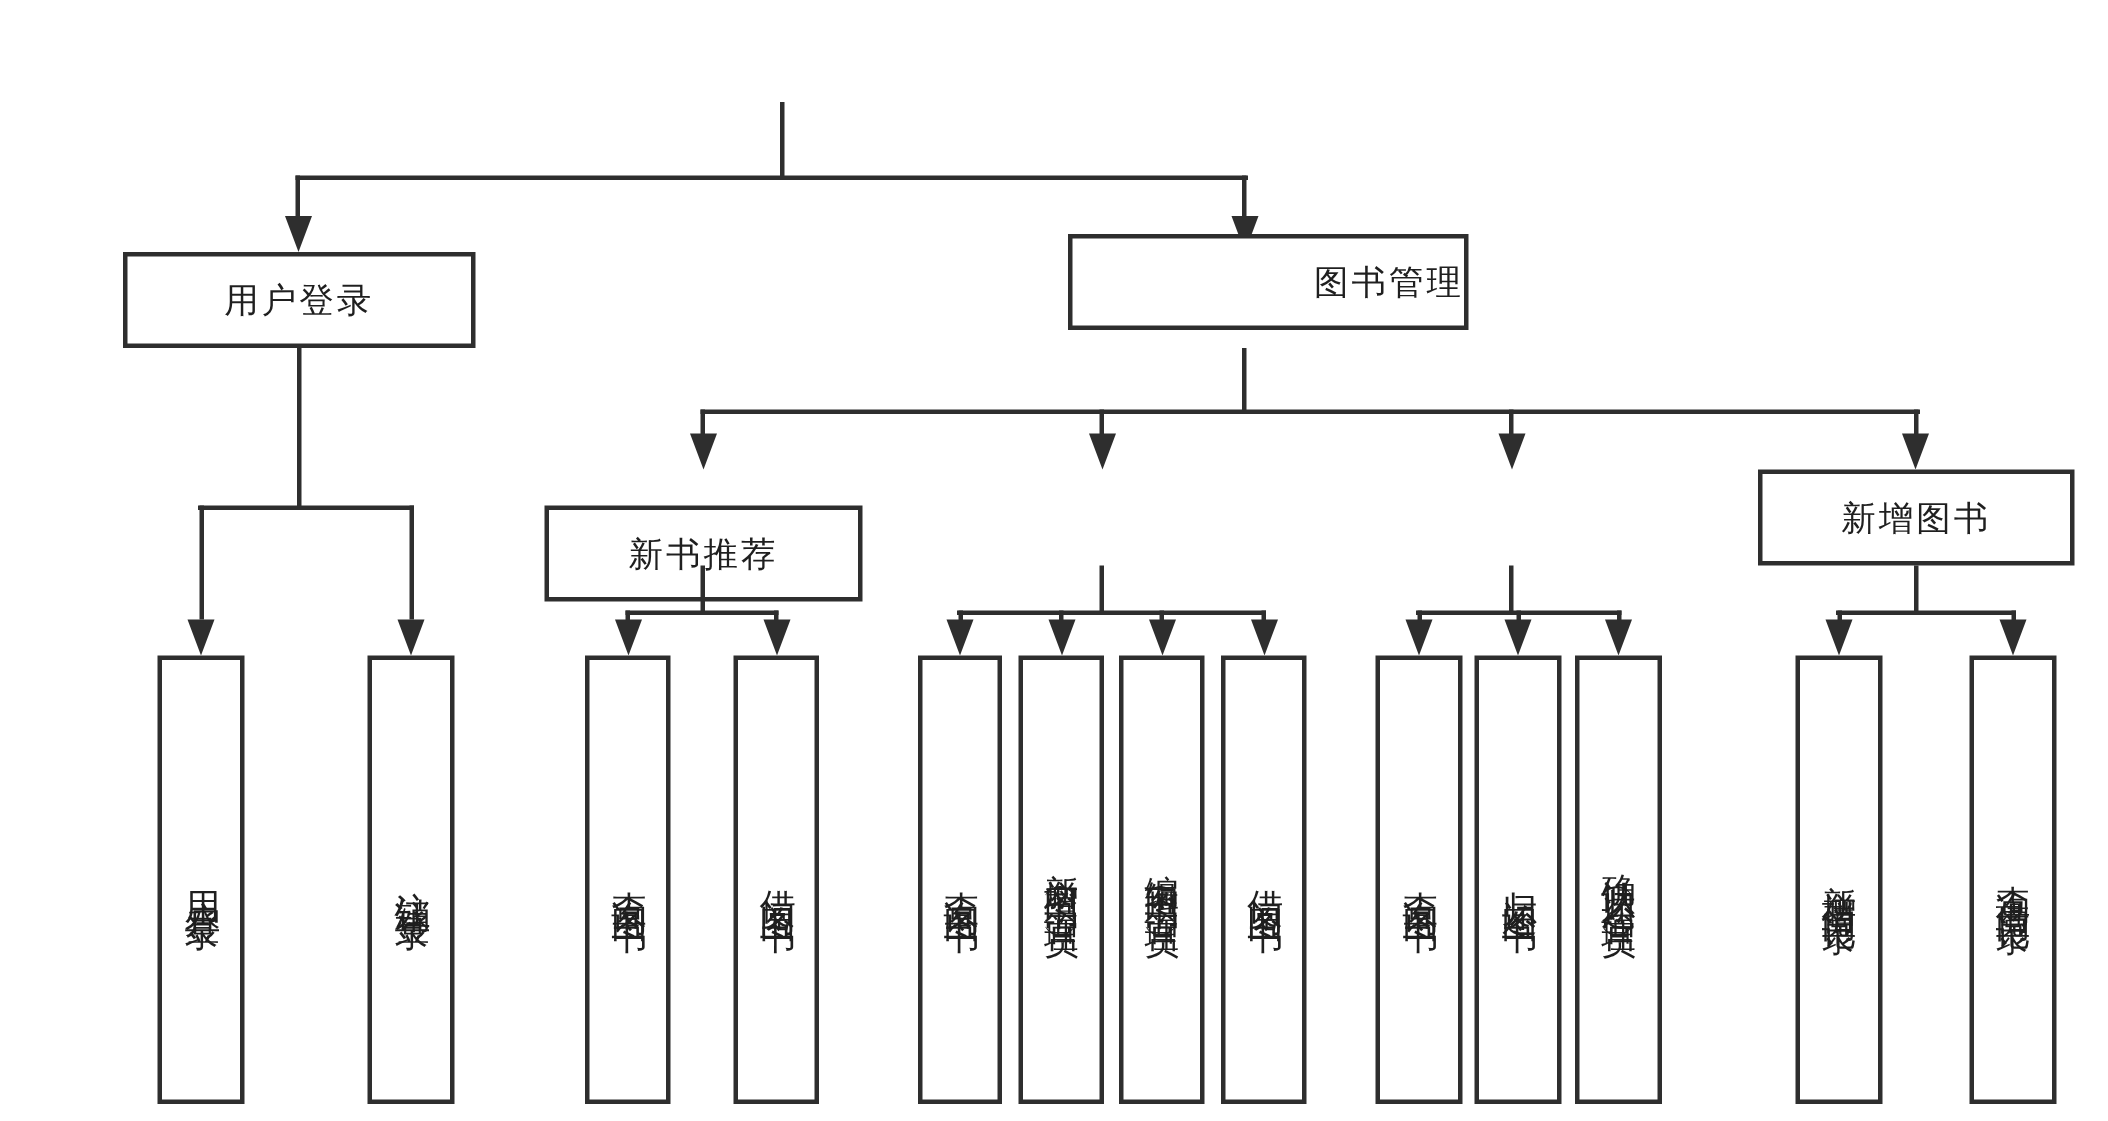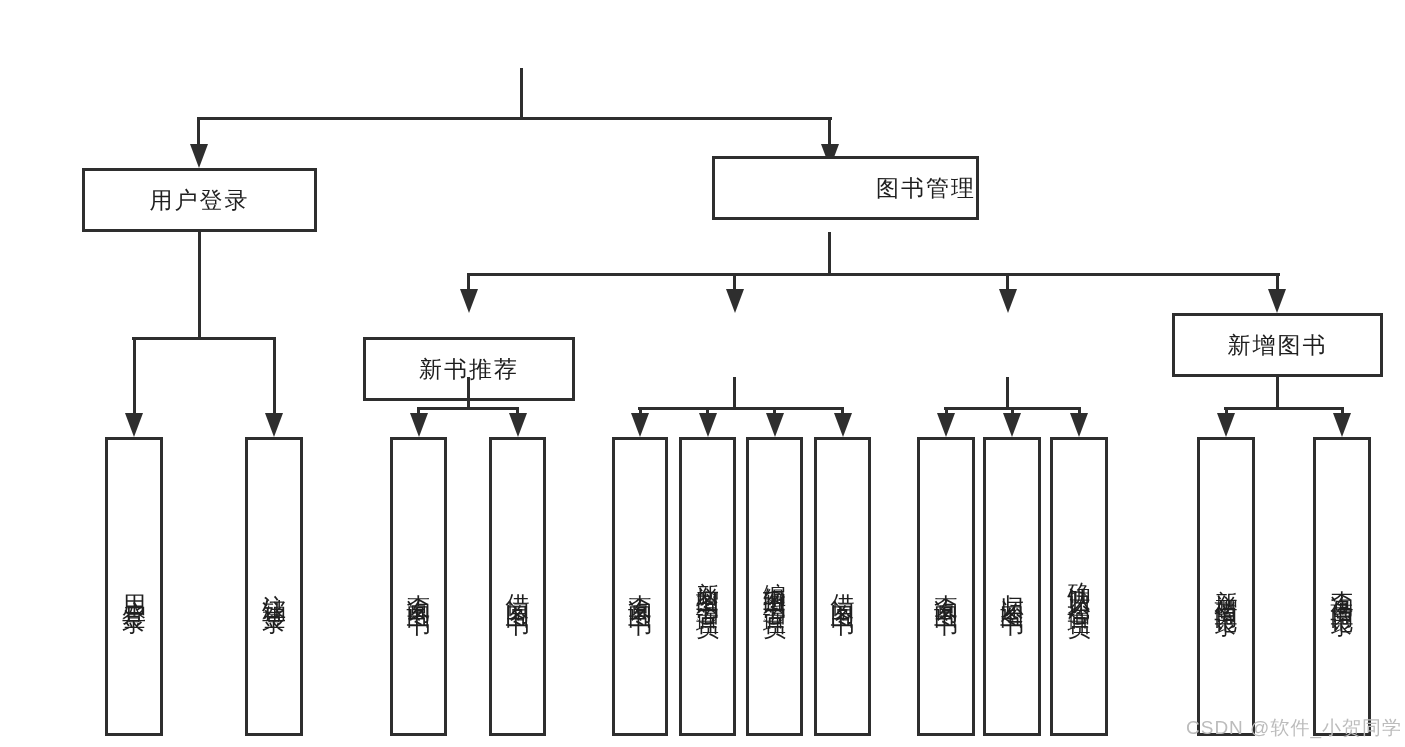--- a/index.html
+++ b/index.html
@@ -170,15 +170,14 @@
     <span>确认归还（管理员）</span>
   </div>
 
   <div class="box vbox long" style="left:1197px;top:437px;width:58px;height:299px;">
     <span>新增借阅记录</span>
   </div>
   <div class="box vbox long" style="left:1313px;top:437px;width:58px;height:299px;">
     <span>查询借阅记录</span>
   </div>
 
-  <div class="watermark">CSDN @软件_小贺同学</div>
 
 </div>
 
 </body></html>

